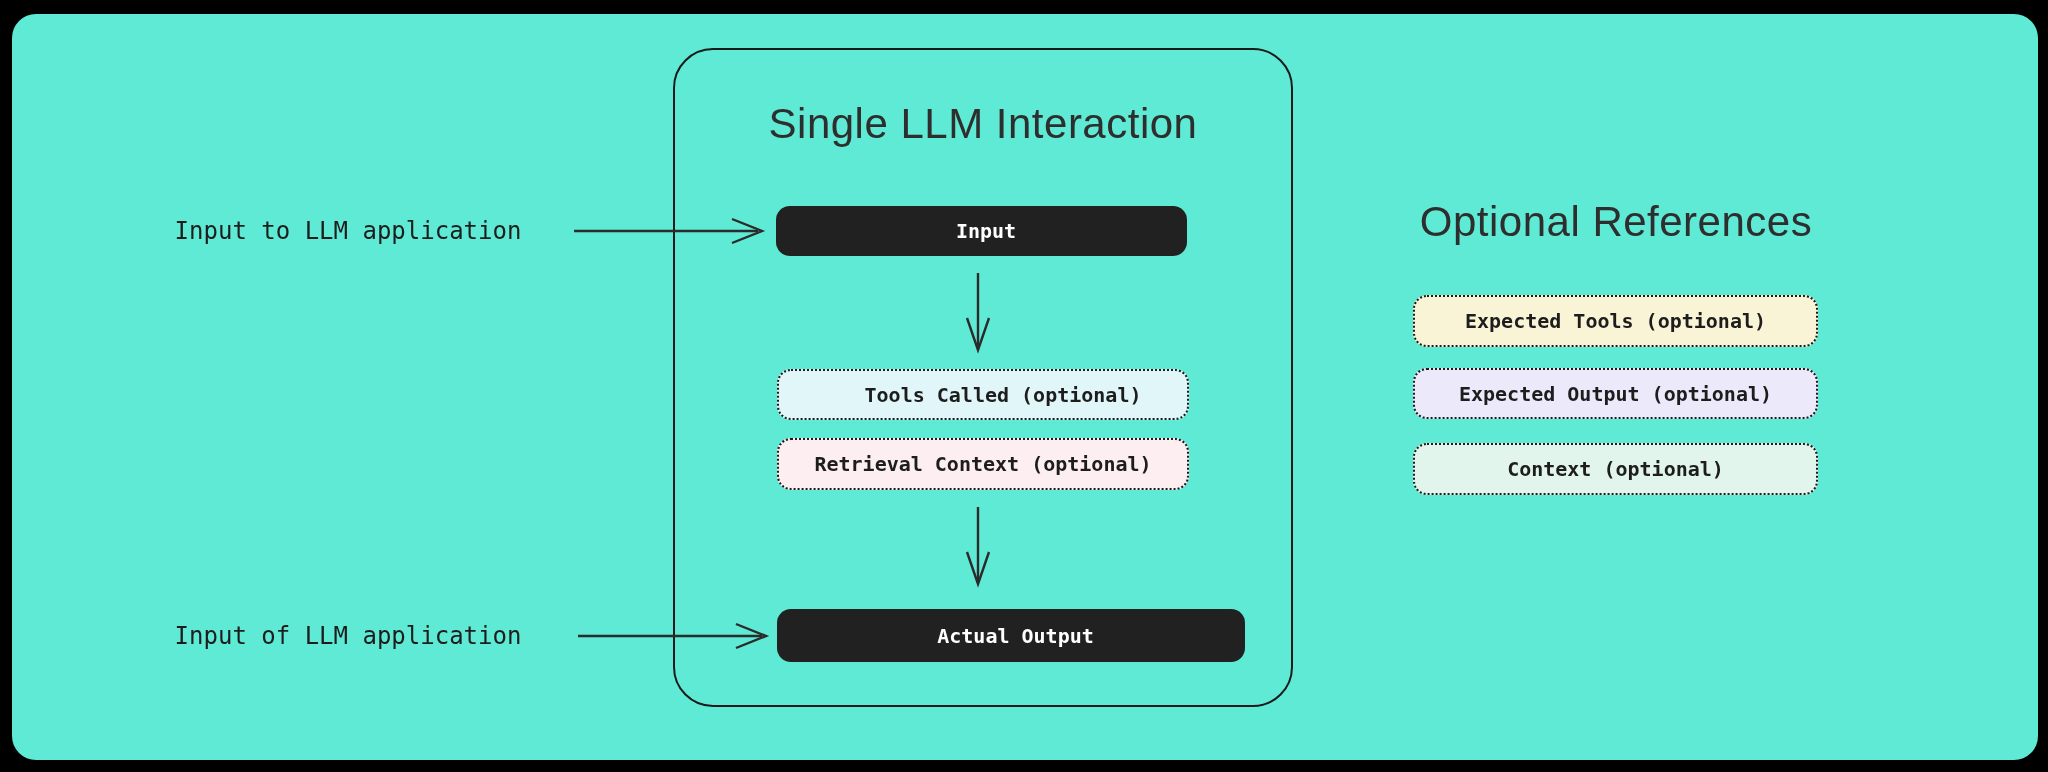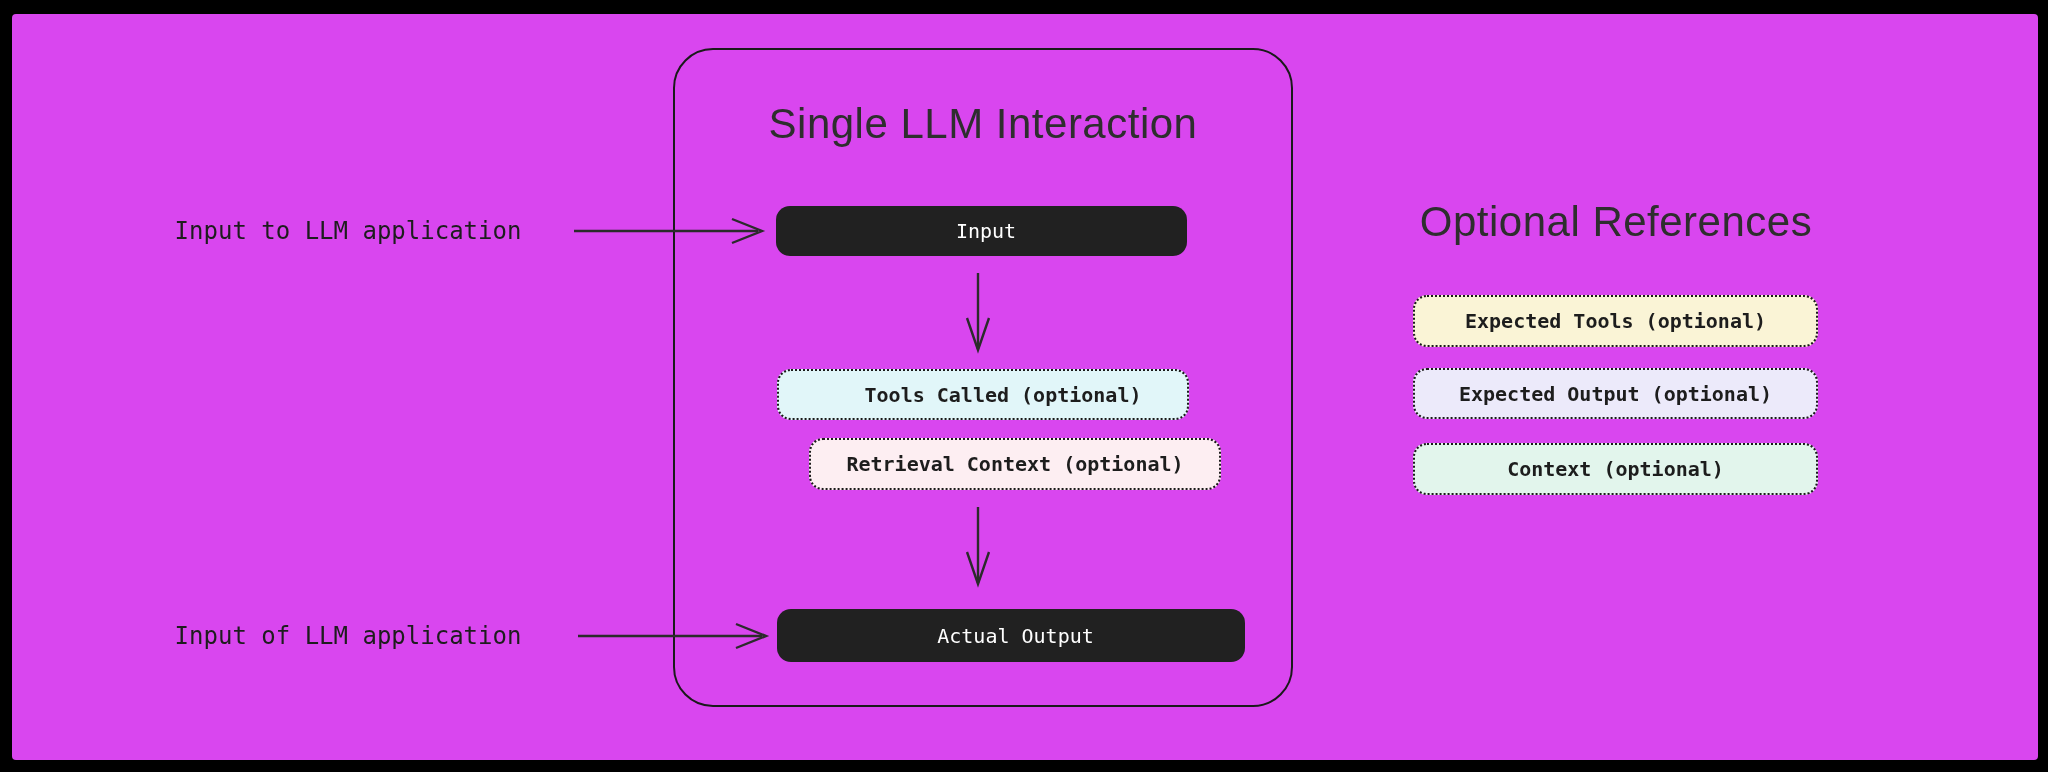--- a/index.html
+++ b/index.html
@@ -10,22 +10,22 @@
     position: relative;
     width: 2048px;
     height: 772px;
     background: #000;
     overflow: hidden;
   }
   .card {
     position: absolute;
     left: 12px; top: 14px;
     width: 2026px; height: 746px;
-    background: #d946ef;
-    border-radius: 4px;
+    background: #5eead4;
+    border-radius: 24px;
   }
 
   
   .flow-container {
     position: absolute;
     left: 661px; top: 34px;
     width: 620px; height: 659px;
     border: 2.5px solid #1a1a1a;
     border-radius: 40px;
     background: transparent;
@@ -46,32 +46,32 @@
     display: flex;
     align-items: center;
     justify-content: center;
     font-family: "DejaVu Sans Mono", "Liberation Mono", monospace;
     font-size: 20px;
     border-radius: 14px;
     white-space: nowrap;
   }
   .node.solid {
     color: #fff;
-    font-weight: 400;
+    font-weight: 700;
     padding-left: 9px;
   }
   .node.dotted {
     color: #1d1d1d;
     font-weight: 600;
     border: 2px dotted #1a1a1a;
   }
 
   .node-input        { left: 764px; top: 192px; width: 411px; height: 50px; }
   .node-tools        { left: 765px; top: 355px; width: 412px; height: 51px; }
-  .node-retrieval    { left: 765px; top: 424px; width: 412px; height: 52px; margin-left: 32px; }
+  .node-retrieval    { left: 765px; top: 424px; width: 412px; height: 52px; }
   .node-actual       { left: 765px; top: 595px; width: 468px; height: 53px; }
 
   .ref-title {
     position: absolute;
     left: 1399px; top: 184px;
     width: 410px;
     text-align: center;
     font-size: 42px;
     font-weight: 500;
     letter-spacing: 0.5px;

